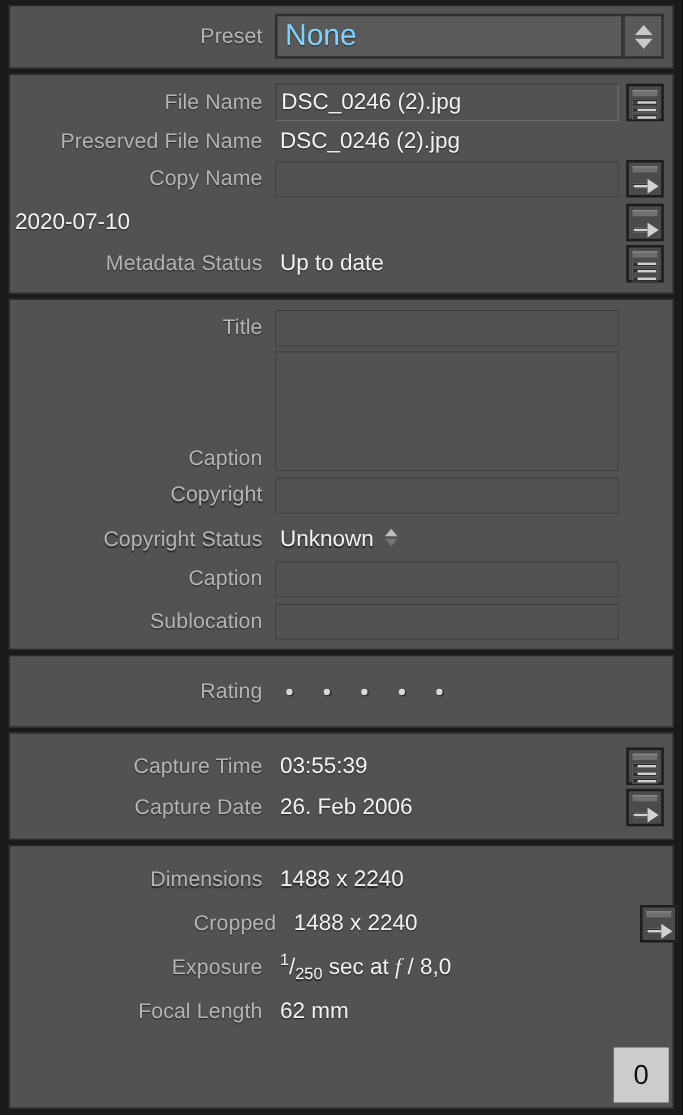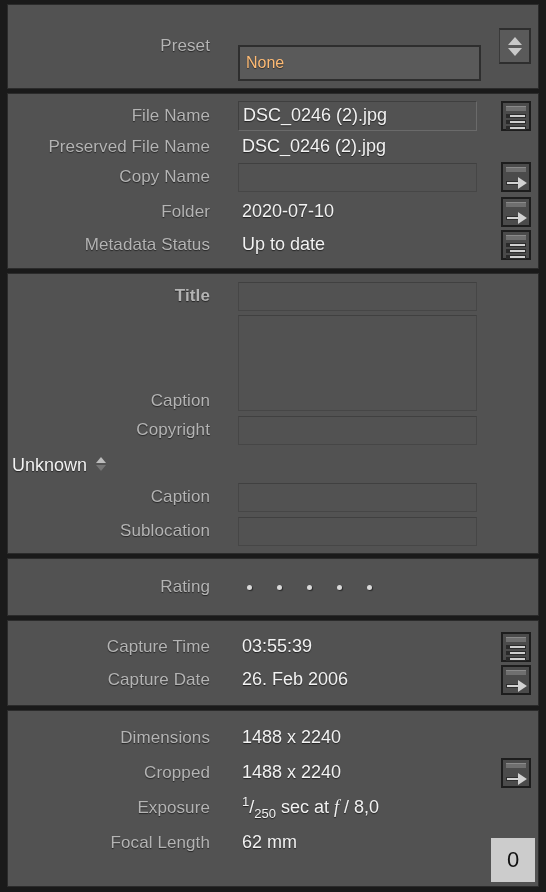--- a/index.html
+++ b/index.html
@@ -28,21 +28,20 @@
     border: 1px solid #2b2b2b;
     position: relative;
     flex: none;
   }
 
   .row {
     display: flex;
     align-items: center;
     width: 100%;
     position: relative;
-    gap: 18px;
   }
 
   .label {
     width: 212px;
     min-width: 212px;
     text-align: right;
     padding-right: 10px;
     color: #b4b4b4;
     font-size: 17px;
     letter-spacing: 0.1px;
@@ -147,24 +146,23 @@
 
   
   .preset-field {
     flex: 1;
     background: #5a5a5a;
     border: 2px solid #2e2e2e;
     height: 36px;
     display: flex;
     align-items: center;
     padding-left: 6px;
-    color: #fdba74;
-    font-size: 16px;
+    color: #7dd3fc;
+    font-size: 24px;
     text-shadow: 0 1px 1px rgba(0,0,0,0.5);
-    margin-top: 34px;
   }
   .preset-stepper {
     width: 32px; min-width: 32px; height: 36px;
     background: #5a5a5a;
     border: 2px solid #2e2e2e;
     border-left: 1px solid #3a3a3a;
     display: flex;
     flex-direction: column;
     align-items: center;
     justify-content: center;
@@ -289,21 +287,20 @@
       <div class="iconbtn">
         <span class="ic-cap"></span>
         <span class="ic-arrow">
             <span class="shaft"></span>
             <span class="head"></span>
           </span>
       </div>
     </div>
 
     <div class="row" style="height:33px;">
-      <div class="label">Folder</div>
       <div class="value plain">2020-07-10</div>
       <div class="iconbtn">
         <span class="ic-cap"></span>
         <span class="ic-arrow">
             <span class="shaft"></span>
             <span class="head"></span>
           </span>
       </div>
     </div>
 
@@ -314,39 +311,40 @@
         <span class="ic-cap"></span>
         <span class="ic-list-row r1"></span>
         <span class="ic-list-row r2"></span>
         <span class="ic-list-row r3"></span>
       </div>
     </div>
   </div>
 
   <div class="section sec-pad">
 
-    <div class="row" style="margin-bottom:4px;font-weight:bold;">
+    <div class="row" style="margin-bottom:4px;">
       <div class="label">Title</div>
       <div class="field empty"></div>
       <div class="iconbtn ghost"></div>
     </div>
 
     <div class="row" style="align-items:flex-end; margin-bottom:4px;">
       <div class="label">Caption</div>
       <div class="field empty tall"></div>
       <div class="iconbtn ghost"></div>
     </div>
 
     <div class="row" style="margin-bottom:4px;">
       <div class="label">Copyright</div>
       <div class="field empty"></div>
       <div class="iconbtn ghost"></div>
     </div>
 
     <div class="row" style="height:33px;">
+      <div class="label">Copyright Status</div>
       <div class="value plain">
         <span>Unknown</span><span class="mini-stepper">
             <span class="tu"></span>
             <span class="td"></span>
           </span>
       </div>
       <div class="iconbtn ghost"></div>
     </div>
 
     <div class="row" style="margin-bottom:4px;">
@@ -400,21 +398,21 @@
       </div>
     </div>
   </div>
 
   <div class="section sec-pad" style="padding-top:9px; padding-bottom:9px; flex:1;">
     <div class="row" style="height:35px;">
       <div class="label">Dimensions</div>
       <div class="value plain">1488 x 2240</div>
       <div class="iconbtn ghost"></div>
     </div>
-    <div class="row" style="height:35px;">
+    <div class="row" style="height:35px;margin-left:11px;">
       <div class="label">Cropped</div>
       <div class="value plain">1488 x 2240</div>
       <div class="iconbtn">
         <span class="ic-cap"></span>
         <span class="ic-arrow">
             <span class="shaft"></span>
             <span class="head"></span>
           </span>
       </div>
     </div>

